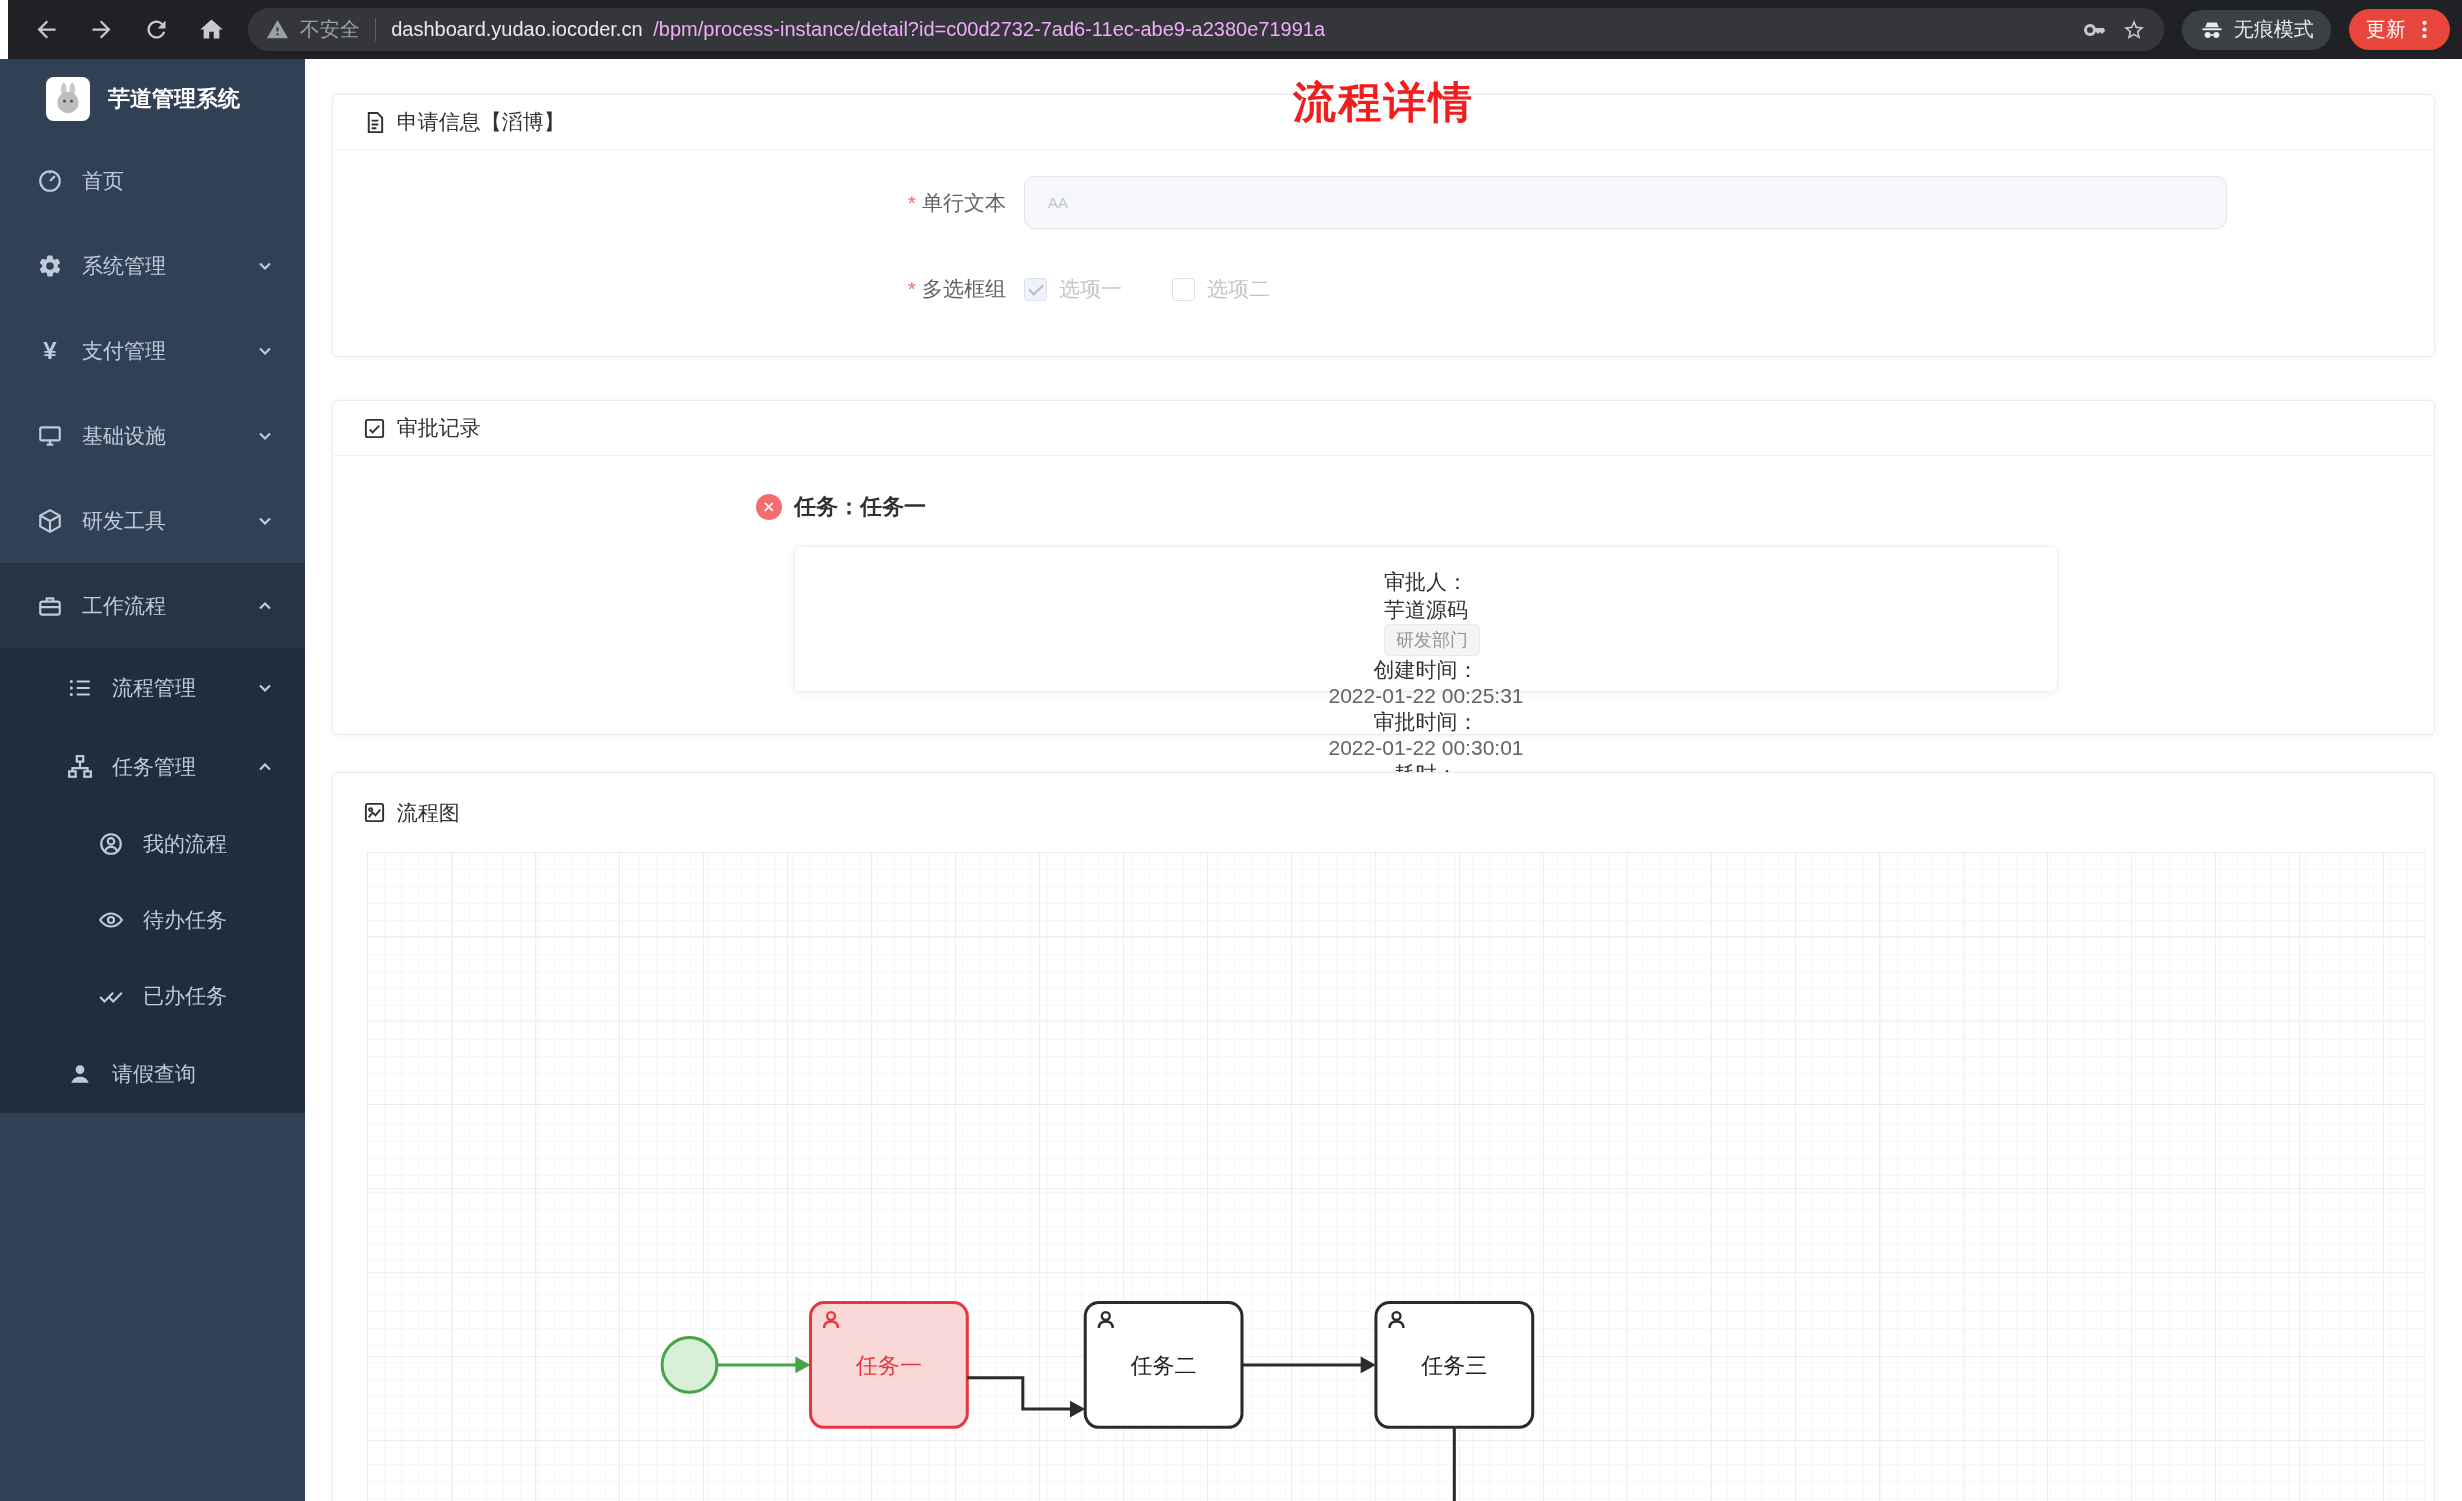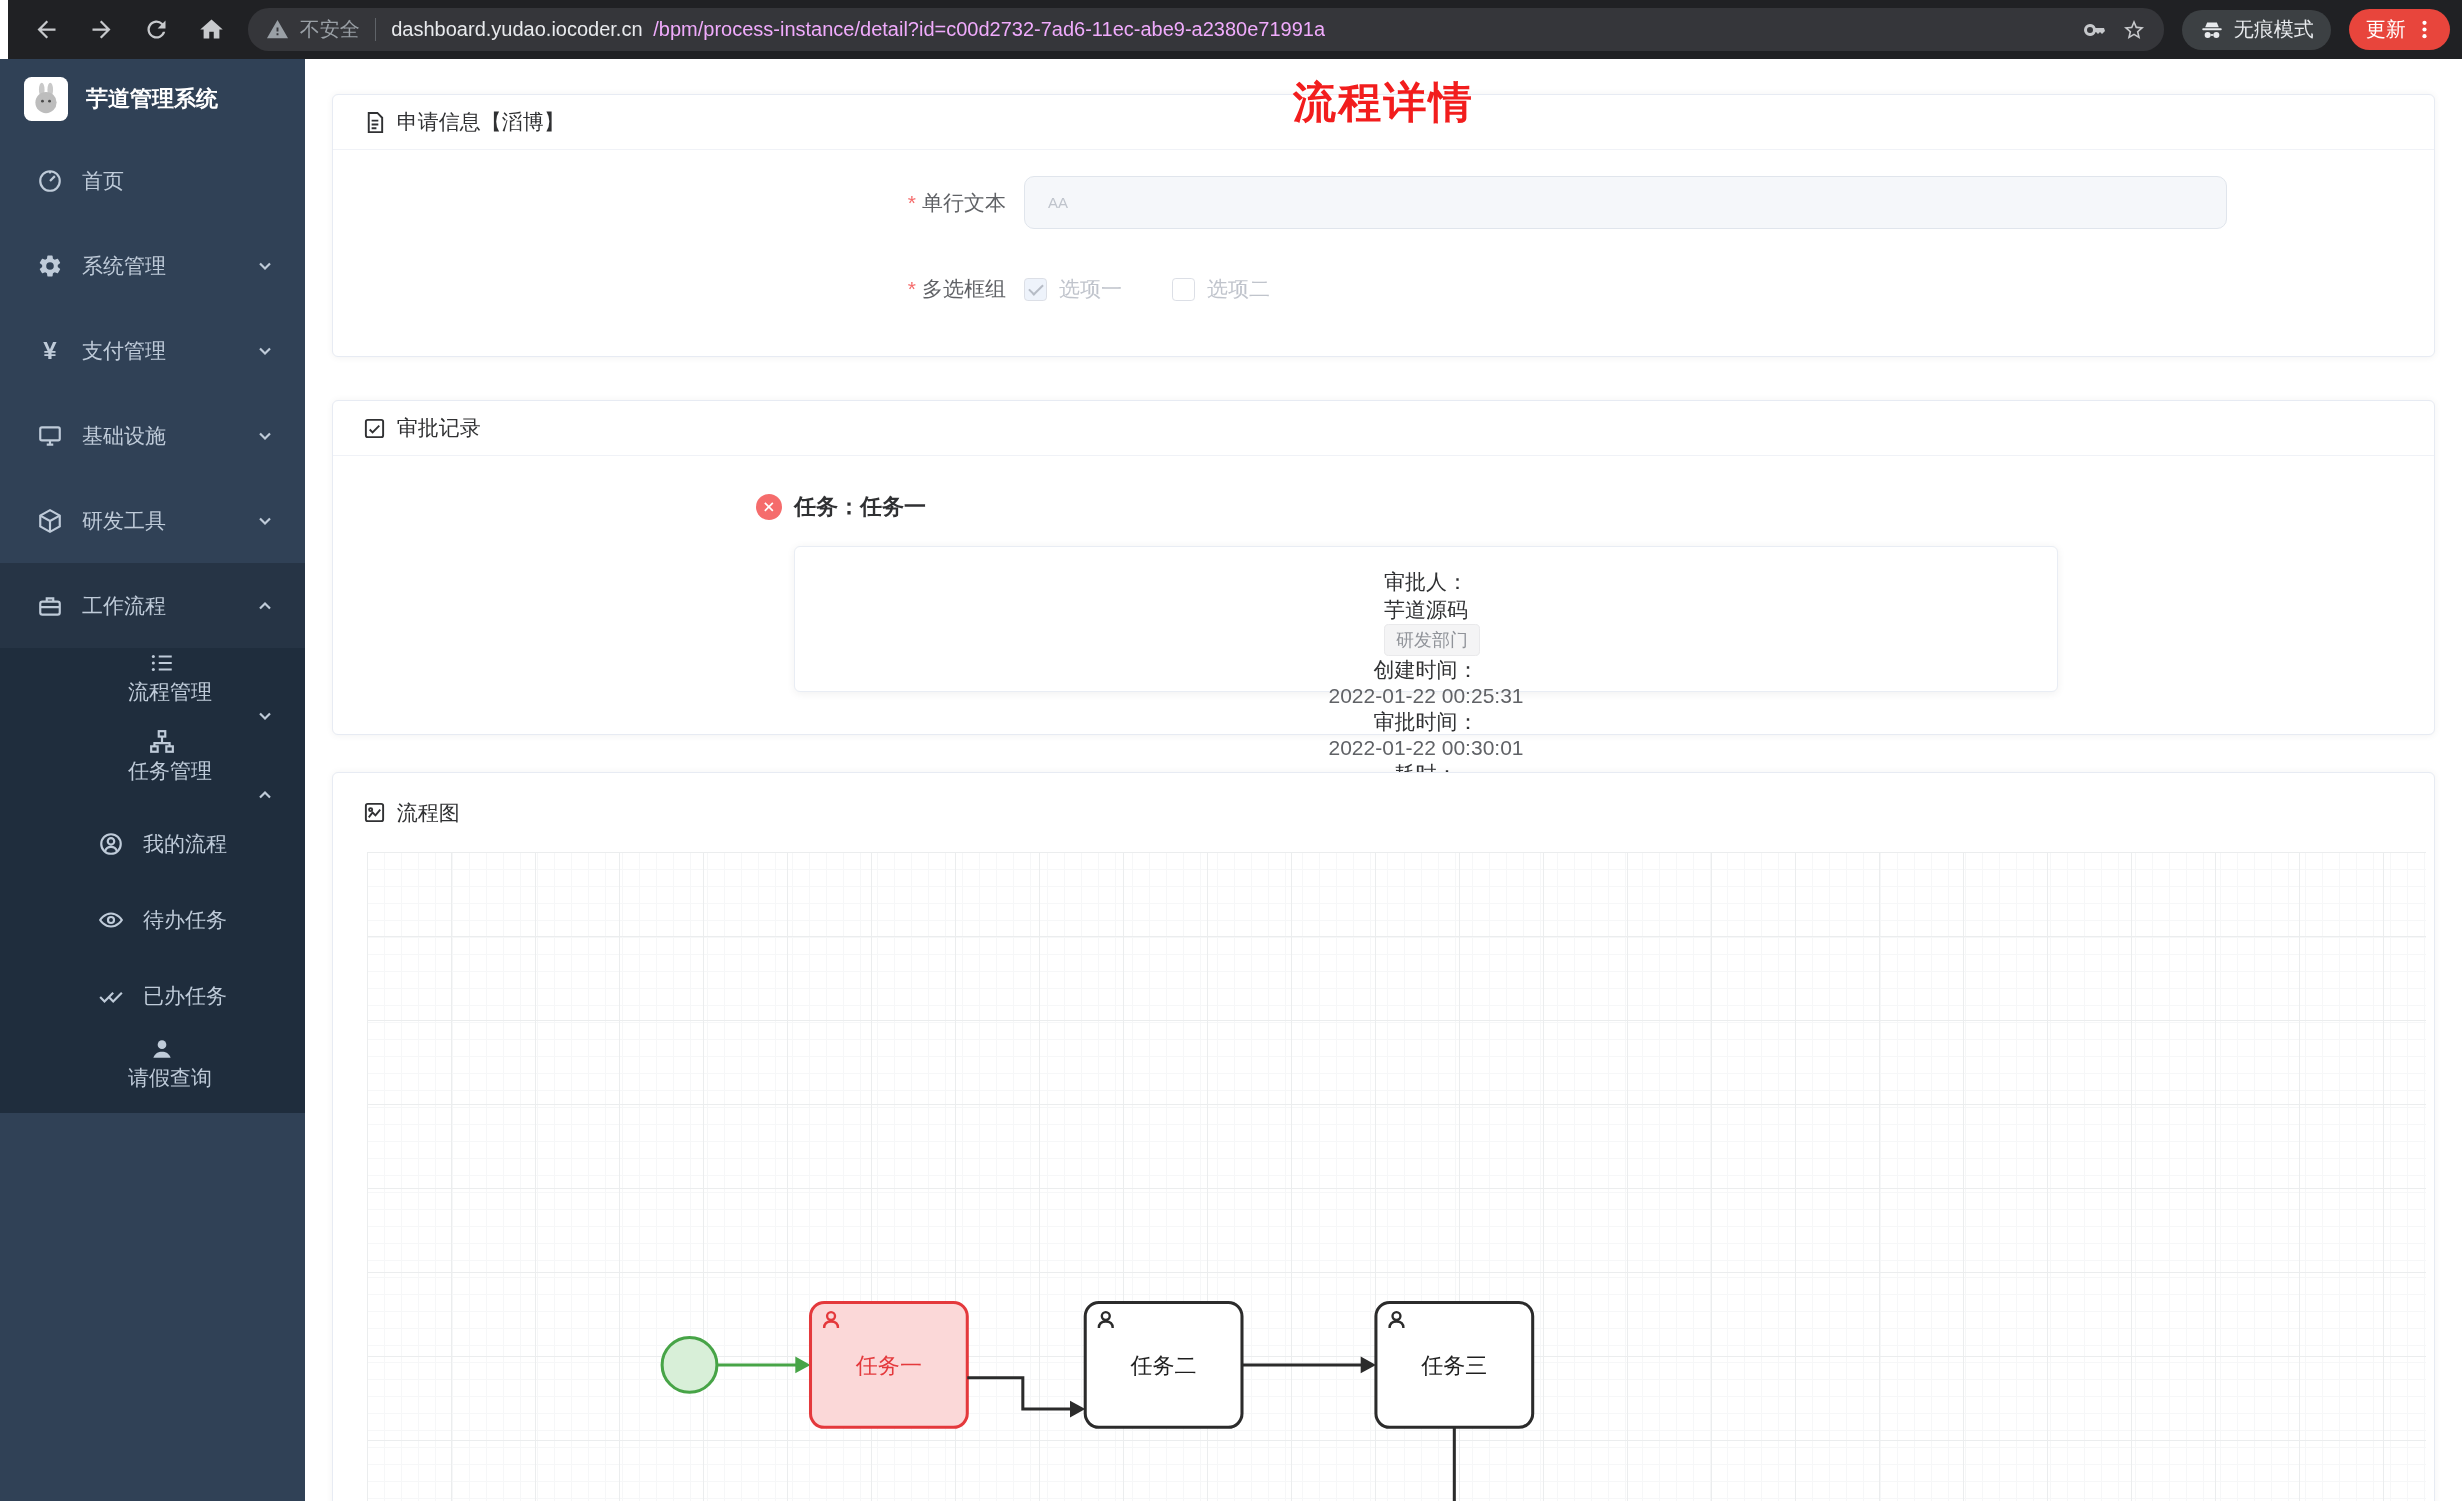--- a/index.html
+++ b/index.html
@@ -23,35 +23,35 @@
   .incognito-badge { height:40px; background:#3c4043; border-radius:21px; display:flex;
     align-items:center; gap:9px; padding:0 17px; color:#e8eaed; font-size:20px; flex:0 0 auto; }
   .incognito-badge svg { width:26px; height:26px; fill:#e8eaed; }
   .update-pill { height:41px; background:#e8453c; border-radius:20.6px; display:flex;
     align-items:center; gap:7.6px; padding:0 13.7px 0 17px; color:#fff; font-size:20px;
     flex:0 0 auto; cursor:pointer; }
   .update-pill svg { width:23px; height:23px; fill:#fff; }
 
   
   .sidebar { position:absolute; left:0; top:59px; width:305px; bottom:0; background:#304156; }
-  .logo-row { height:79px; display:flex; align-items:center; padding-left:24px; gap:18px; }
+  .logo-row { height:79px; display:flex; align-items:center; padding-left:46px; gap:18px; }
   .logo-avatar { width:44px; height:44px; background:#fff; border-radius:7.6px; display:flex;
     align-items:center; justify-content:center; }
   .logo-avatar svg { width:34px; height:34px; }
   .app-title { color:#ffffff; font-size:22px; font-weight:700; }
   .mi { display:flex; align-items:center; color:#bfcbd9; font-size:21px; cursor:pointer; }
   .mi .ico { width:30px; height:30px; margin-right:17px; display:flex; align-items:center;
     justify-content:center; }
   .mi .ico svg { width:26px; height:26px; stroke:#bfcbd9; fill:none; stroke-width:2; }
   .mi .ico svg.fill { fill:#bfcbd9; stroke:none; }
   .mi .ico .yen { font-size:24px; font-weight:700; color:#bfcbd9; }
   .mi .chev { margin-left:auto; display:flex; }
   .mi .chev svg { width:20px; height:20px; stroke:#bfcbd9; fill:none; stroke-width:2.6; }
   .mi.top { height:85px; padding-left:35px; padding-right:30px; }
-  .mi.l2  { height:79px; padding-left:65px; padding-right:30px;flex-direction:column; }
+  .mi.l2  { height:79px; padding-left:65px; padding-right:30px; }
   .mi.l3  { height:76px; padding-left:96px; padding-right:30px; }
   .mi.wf-open { background:#263445; }
   .submenu { background:#1f2d3d; }
 
   
   .main { position:absolute; left:305px; top:59px; right:0; bottom:0; background:#fff; overflow:hidden; }
   .page-title { position:absolute; top:15px; left:0; right:0; text-align:center; z-index:5;
     font-size:43px; font-weight:700; color:#f21d1d; letter-spacing:2.3px; }
   .card { position:relative; margin:0 27px; background:#fff; border:0.8px solid #e7ebf3;
     border-radius:6px; box-shadow:0 0.8px 7.6px rgba(0,0,0,0.05); }

